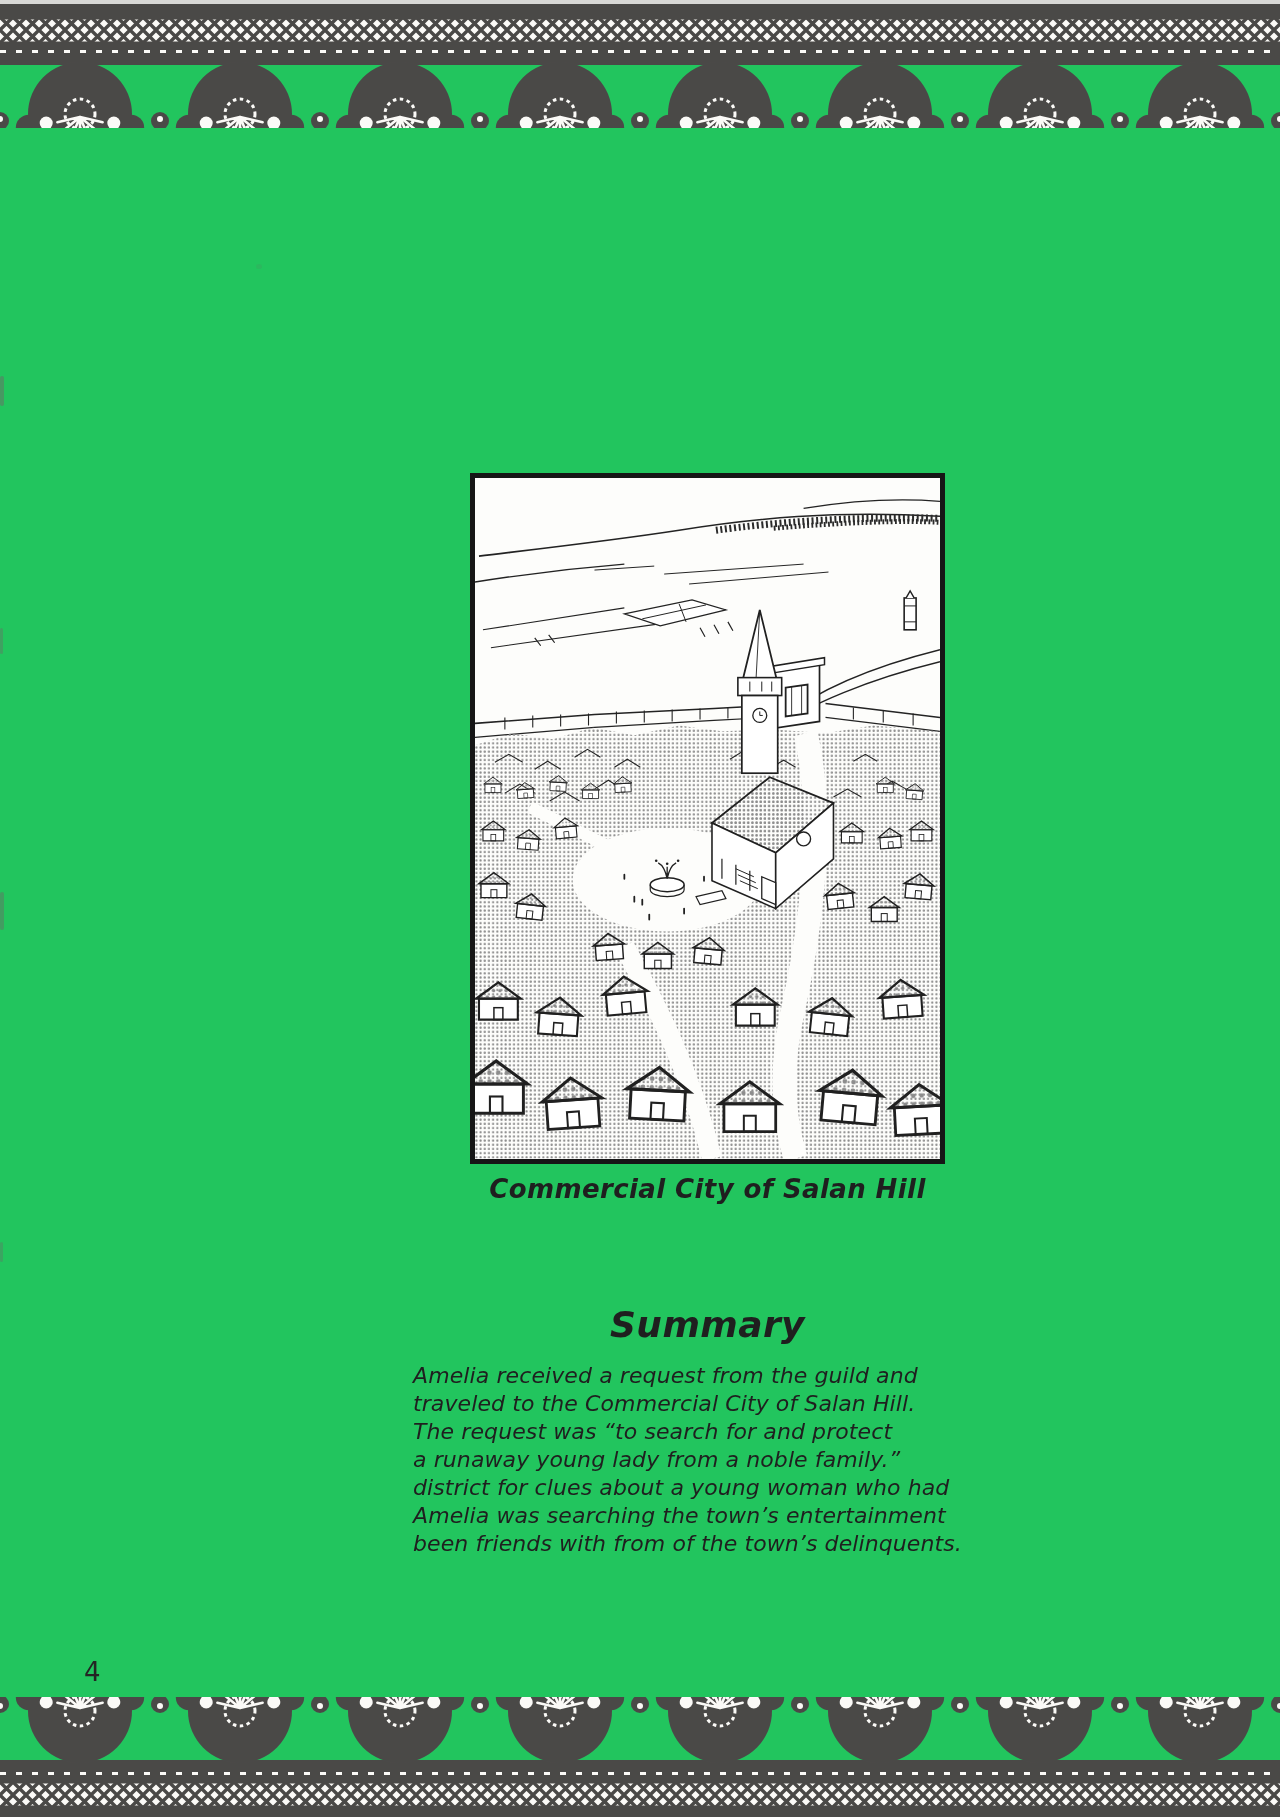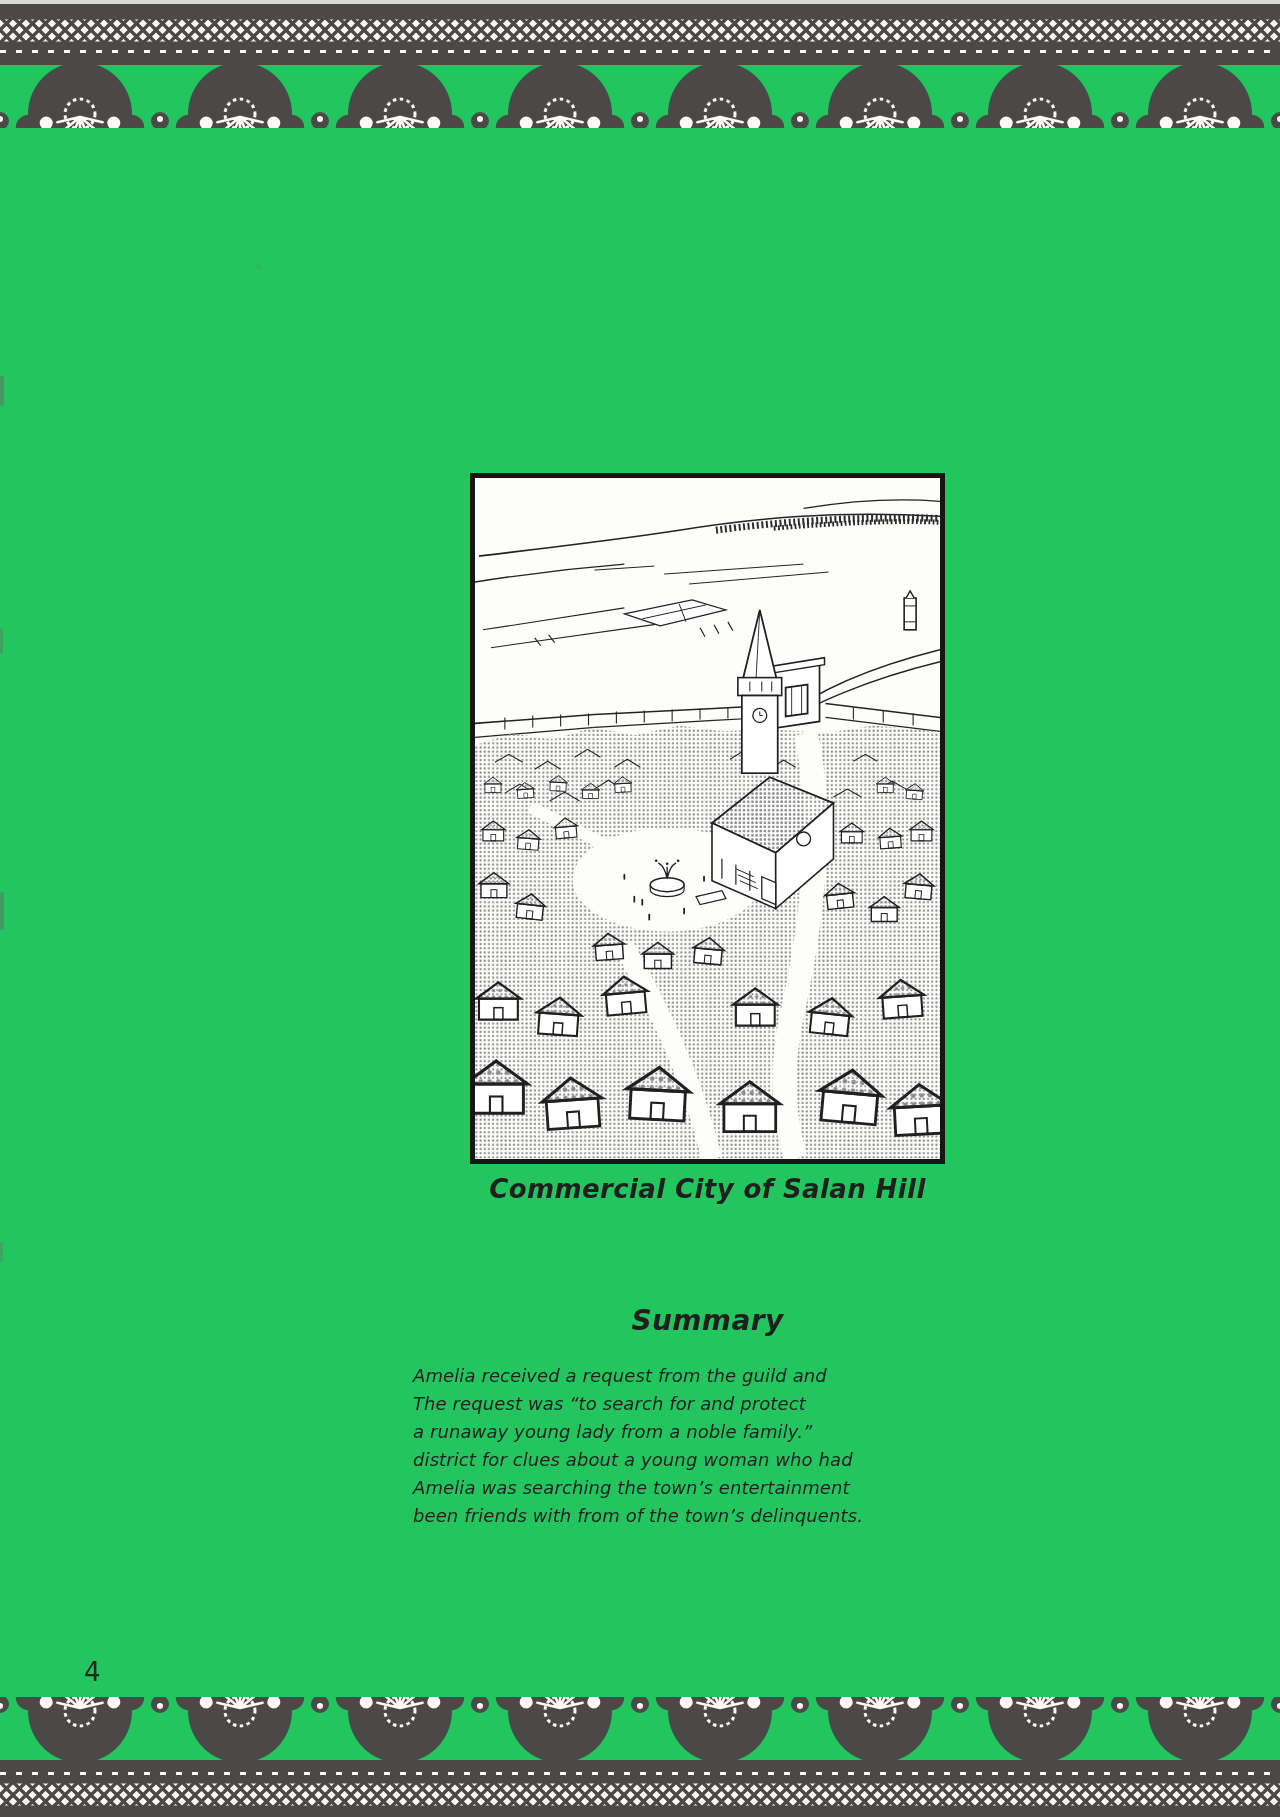--- a/index.html
+++ b/index.html
@@ -15,25 +15,25 @@
     position:absolute;left:470px;top:469px;width:475px;height:691px;
     border:5px solid #161616;box-sizing:border-box;background:#fdfdfb;
   }
   .frame svg{display:block;width:100%;height:100%;}
   .caption{
     position:absolute;left:430px;top:1170px;width:555px;text-align:center;
     font-style:italic;font-weight:600;font-size:26px;letter-spacing:.4px;
   }
   .heading{
     position:absolute;left:470px;top:1300px;width:475px;text-align:center;
-    font-style:italic;font-weight:600;font-size:28px;letter-spacing:.4px;
+    font-style:italic;font-weight:600;font-size:36px;letter-spacing:.4px;
   }
   .body-text{
     position:absolute;left:413px;top:1358px;width:560px;
-    font-style:italic;font-size:18px;line-height:28px;letter-spacing:.1px;
+    font-style:italic;font-size:22px;line-height:28px;letter-spacing:.1px;
   }
   .body-text div{white-space:nowrap;}
   .pagenum{position:absolute;left:84px;top:1653px;font-size:26px;color:#242424;}
   .artifact{position:absolute;background:#6b6b66;border-radius:2px;}
   .a1{left:0;top:372px;width:4px;height:30px;opacity:.5;}
   .a2{left:0;top:624px;width:3px;height:26px;opacity:.4;}
   .a3{left:0;top:888px;width:4px;height:38px;opacity:.45;}
   .a4{left:0;top:1238px;width:3px;height:20px;opacity:.35;}
   .speck{left:256px;top:260px;width:6px;height:5px;opacity:.14;border-radius:50%;}
 </style>
@@ -210,20 +210,21 @@
       </g>
     </svg>
   </div>
 
   <div class="caption">Commercial City of Salan Hill</div>
 
   <div class="heading">Summary</div>
 
   <div class="body-text">
     <div>Amelia received a request from the guild and</div>
+    <div>traveled to the Commercial City of Salan Hill.</div>
     <div>The request was “to search for and protect</div>
     <div>a runaway young lady from a noble family.”</div>
     <div>district for clues about a young woman who had</div>
     <div>Amelia was searching the town’s entertainment</div>
     <div>been friends with from of the town’s delinquents.</div>
   </div>
 
   <div class="pagenum">4</div>
 
   <svg class="lace lace-bot" viewBox="0 0 1280 124" preserveAspectRatio="none" aria-hidden="true">

